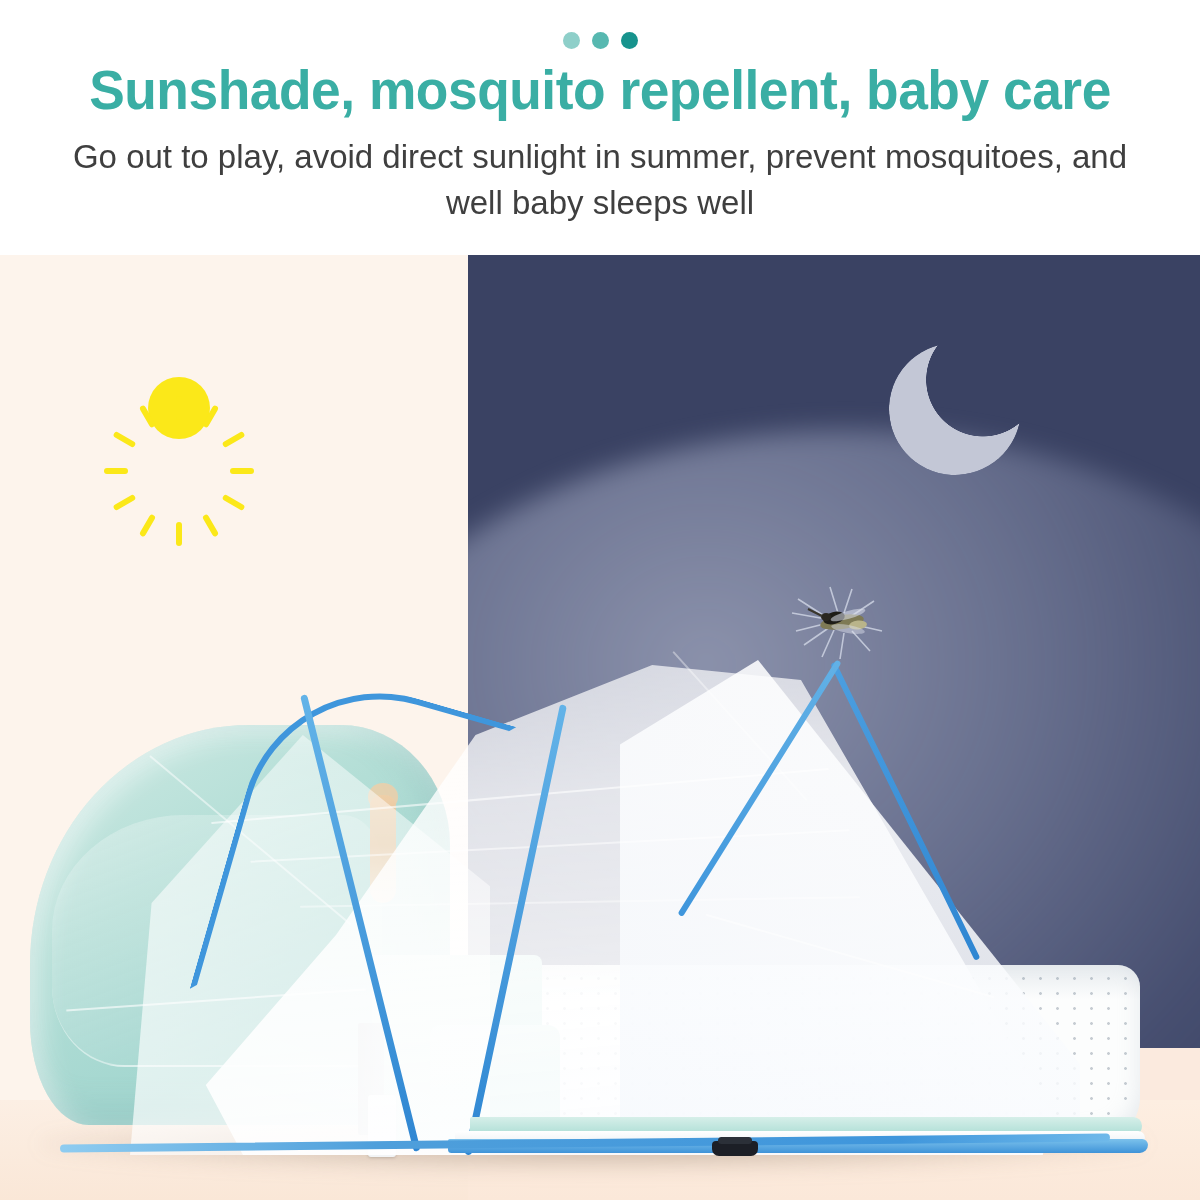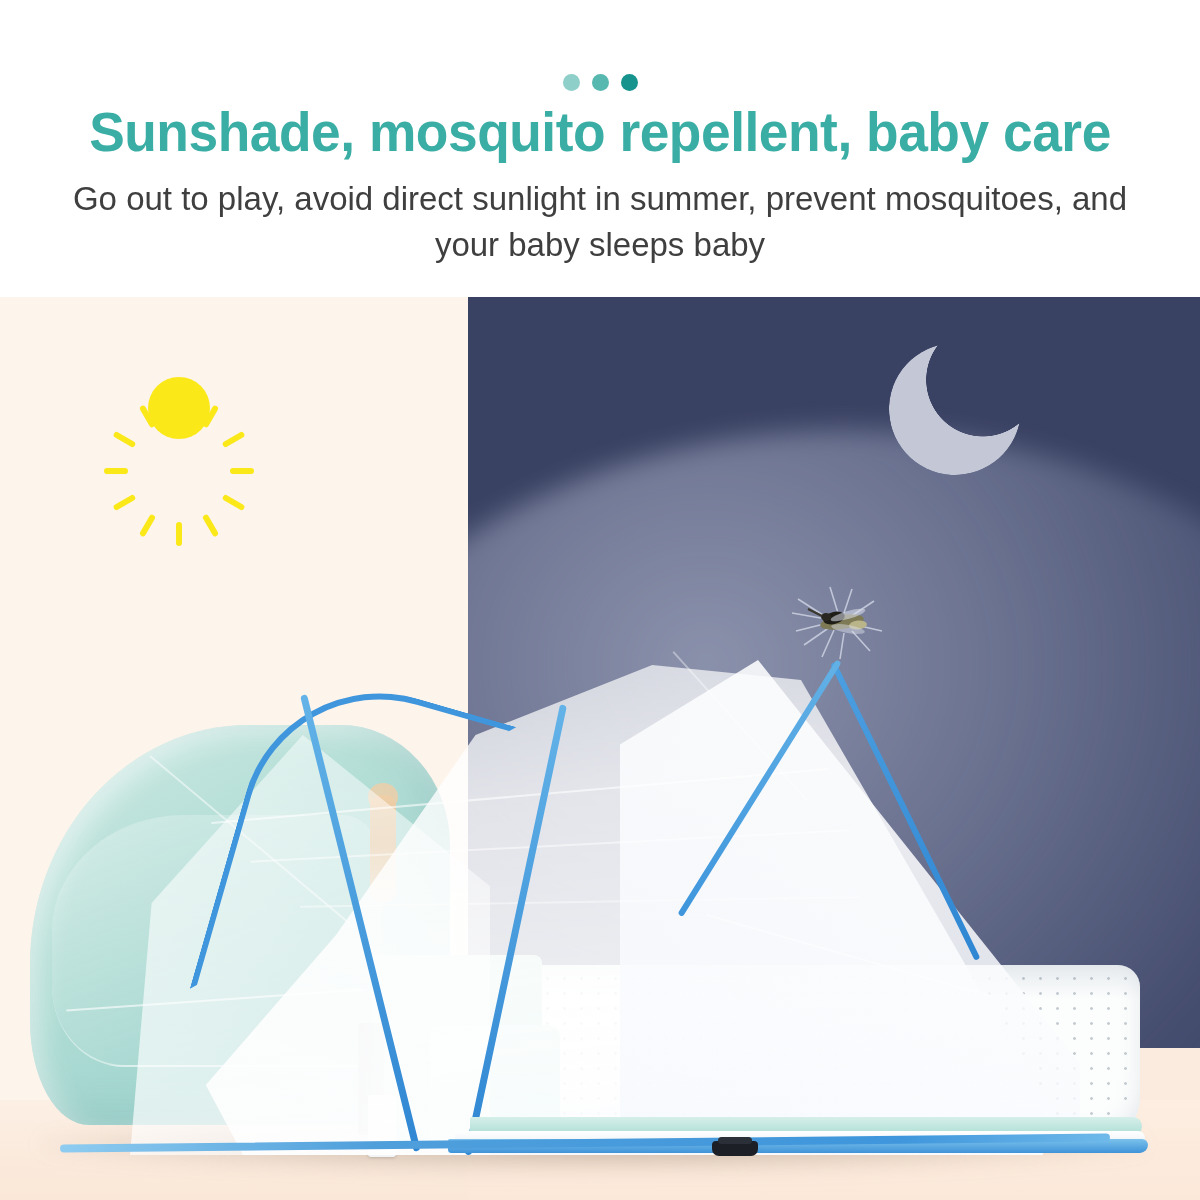--- a/index.html
+++ b/index.html
@@ -6,21 +6,21 @@
   body{
     width:1200px;height:1200px;overflow:hidden;
     background:#ffffff;
     font-family:"Liberation Sans", sans-serif;
   }
   .poster{position:relative;width:1200px;height:1200px;overflow:hidden;background:#fff;}
 
   
   .header{
     position:absolute;left:0;top:0;width:1200px;height:255px;
-    background:#ffffff;z-index:30;margin-top:42px;
+    background:#ffffff;z-index:30;
   }
   .dots{
     position:absolute;top:32px;left:0;width:1200px;
     display:flex;justify-content:center;align-items:center;gap:12px;
   }
   .dot{width:17px;height:17px;border-radius:50%;}
   .dot.d1{background:#8ecfc9;}
   .dot.d2{background:#57b8b0;}
   .dot.d3{background:#17938d;}
 
@@ -296,21 +296,21 @@
 
   <div class="header">
 
     <div class="dots">
       <span class="dot d1"></span>
       <span class="dot d2"></span>
       <span class="dot d3"></span>
     </div>
 
     <div class="title">Sunshade, mosquito repellent, baby care</div>
-    <div class="subtitle">Go out to play, avoid direct sunlight in summer, prevent mosquitoes, and your baby sleeps baby</div>
+    <div class="subtitle">Go out to play, avoid direct sunlight in summer, prevent mosquitoes, and well baby sleeps well</div>
   </div>
 
   <div class="scene">
 
     <div class="day"></div>
 
     <div class="night">
       <div class="night-glow"></div>
     </div>
     <div class="night-floor"></div>

